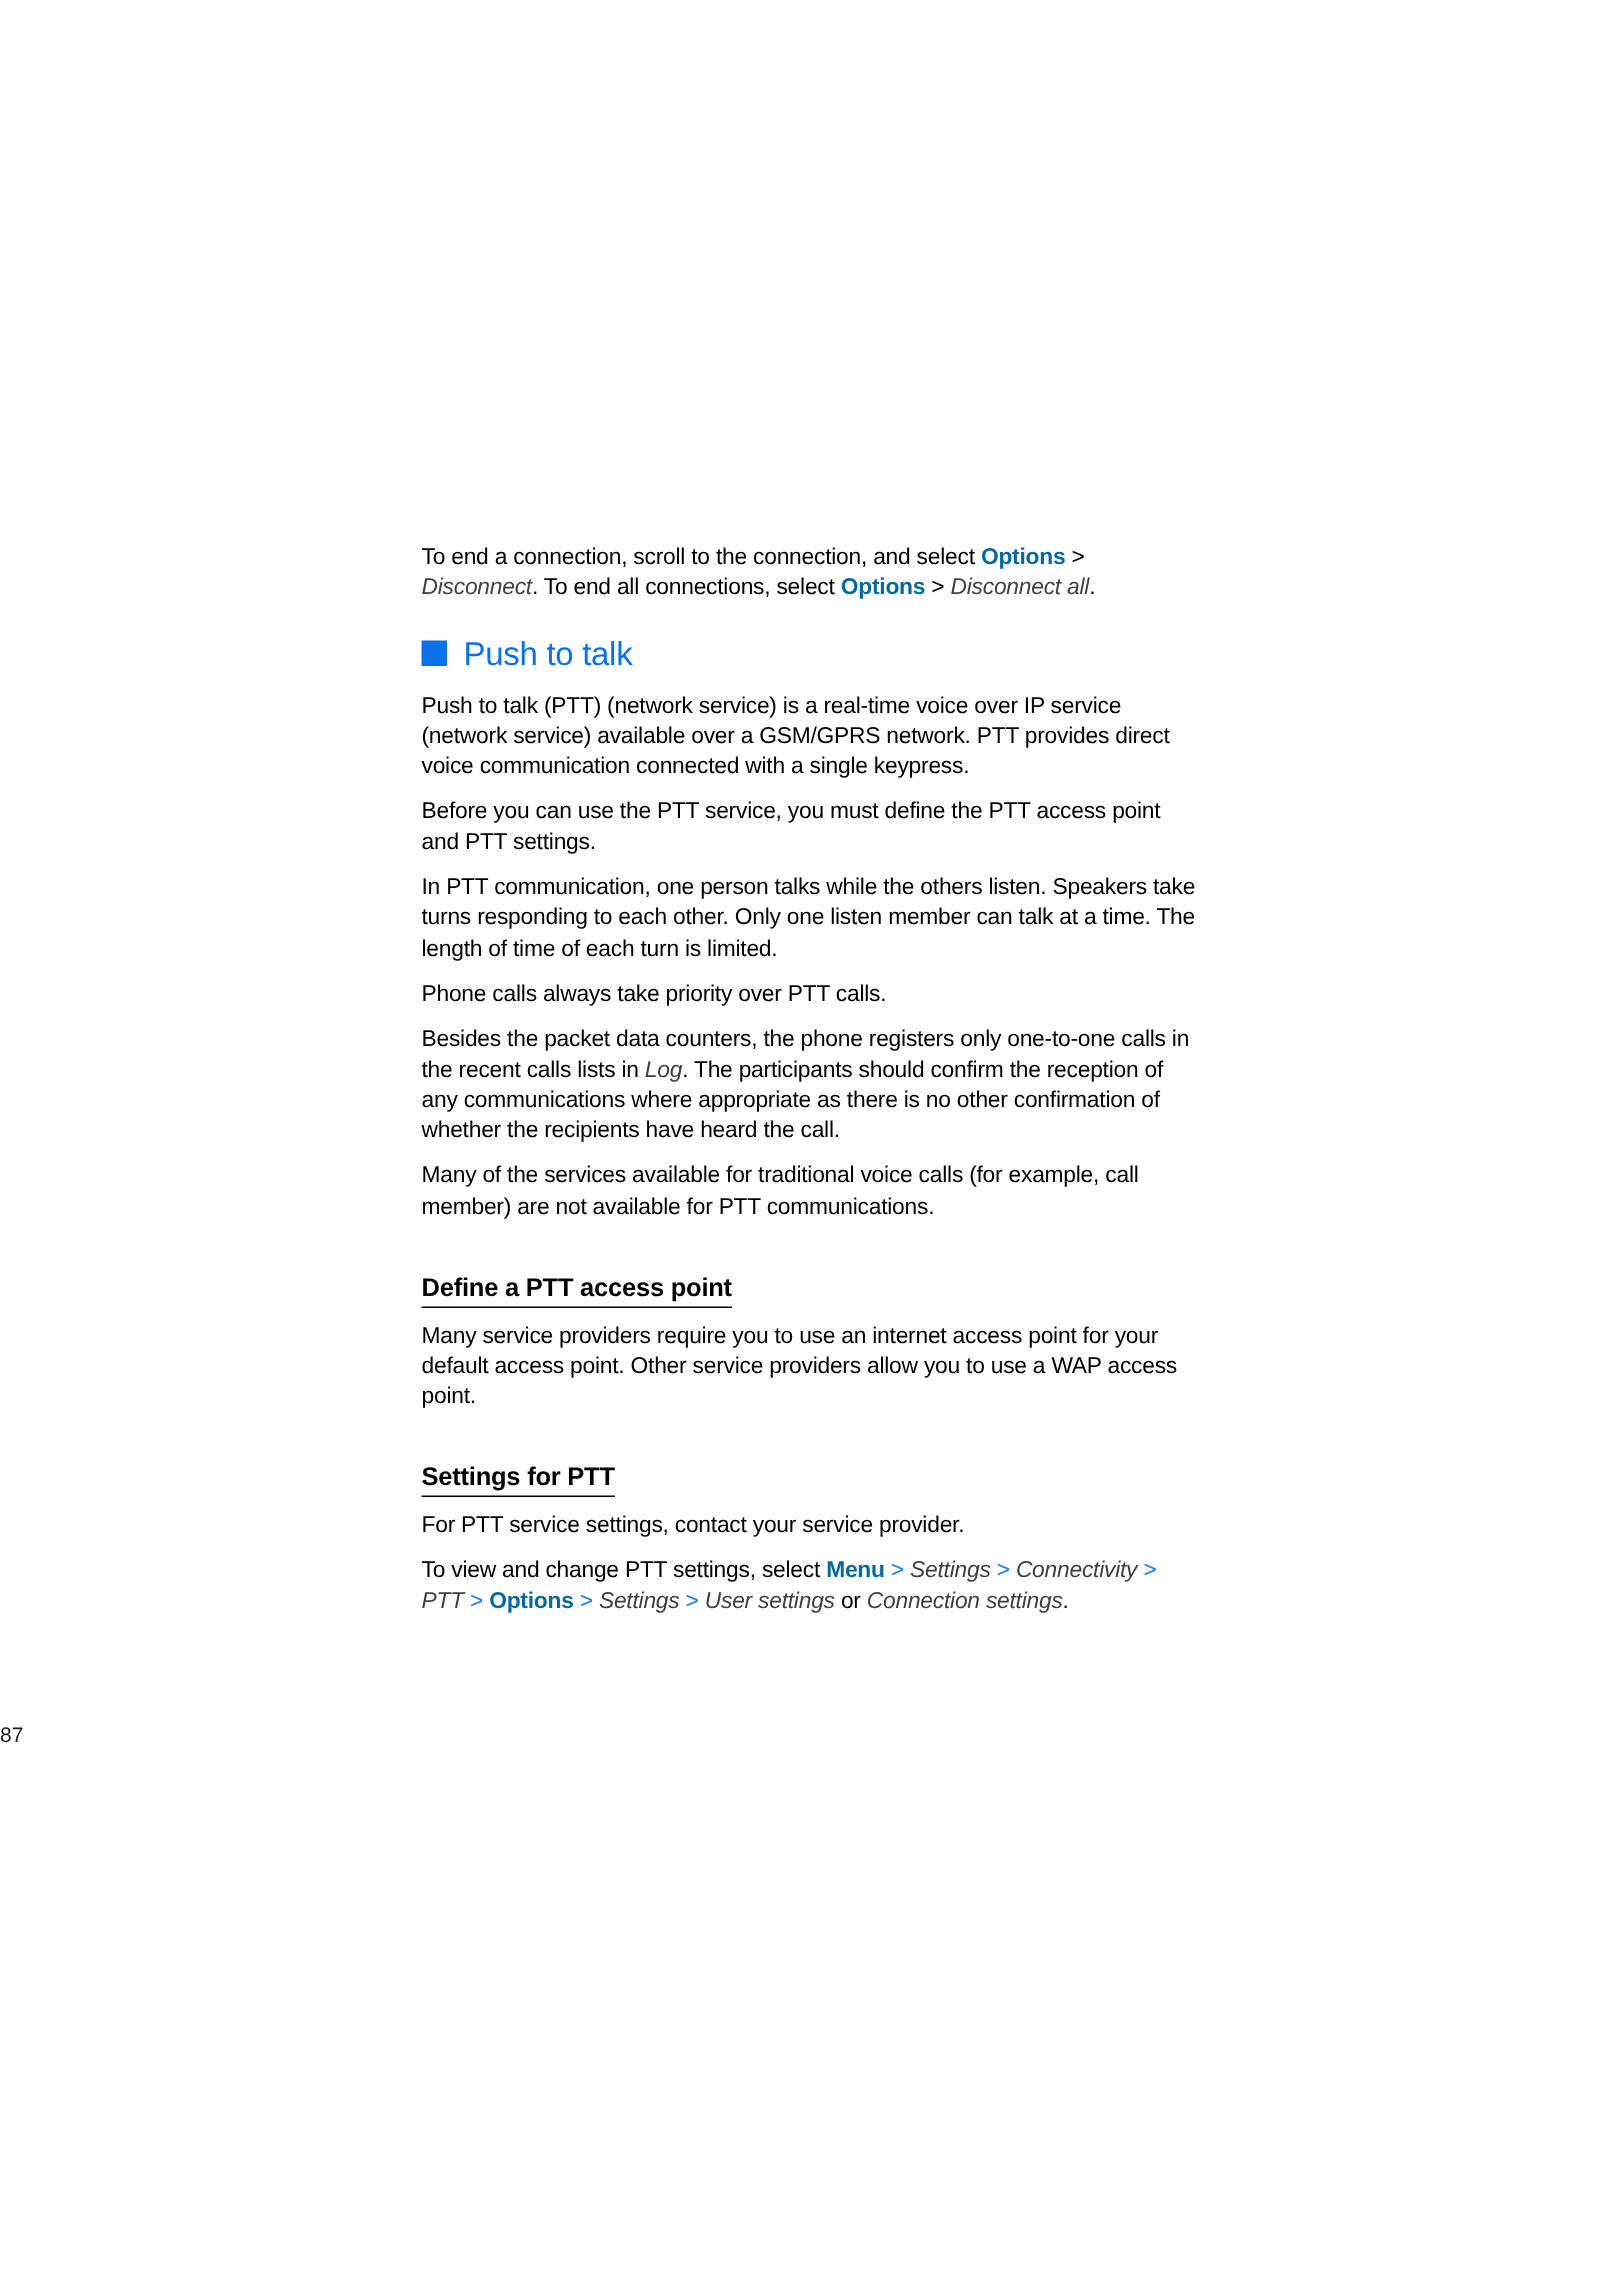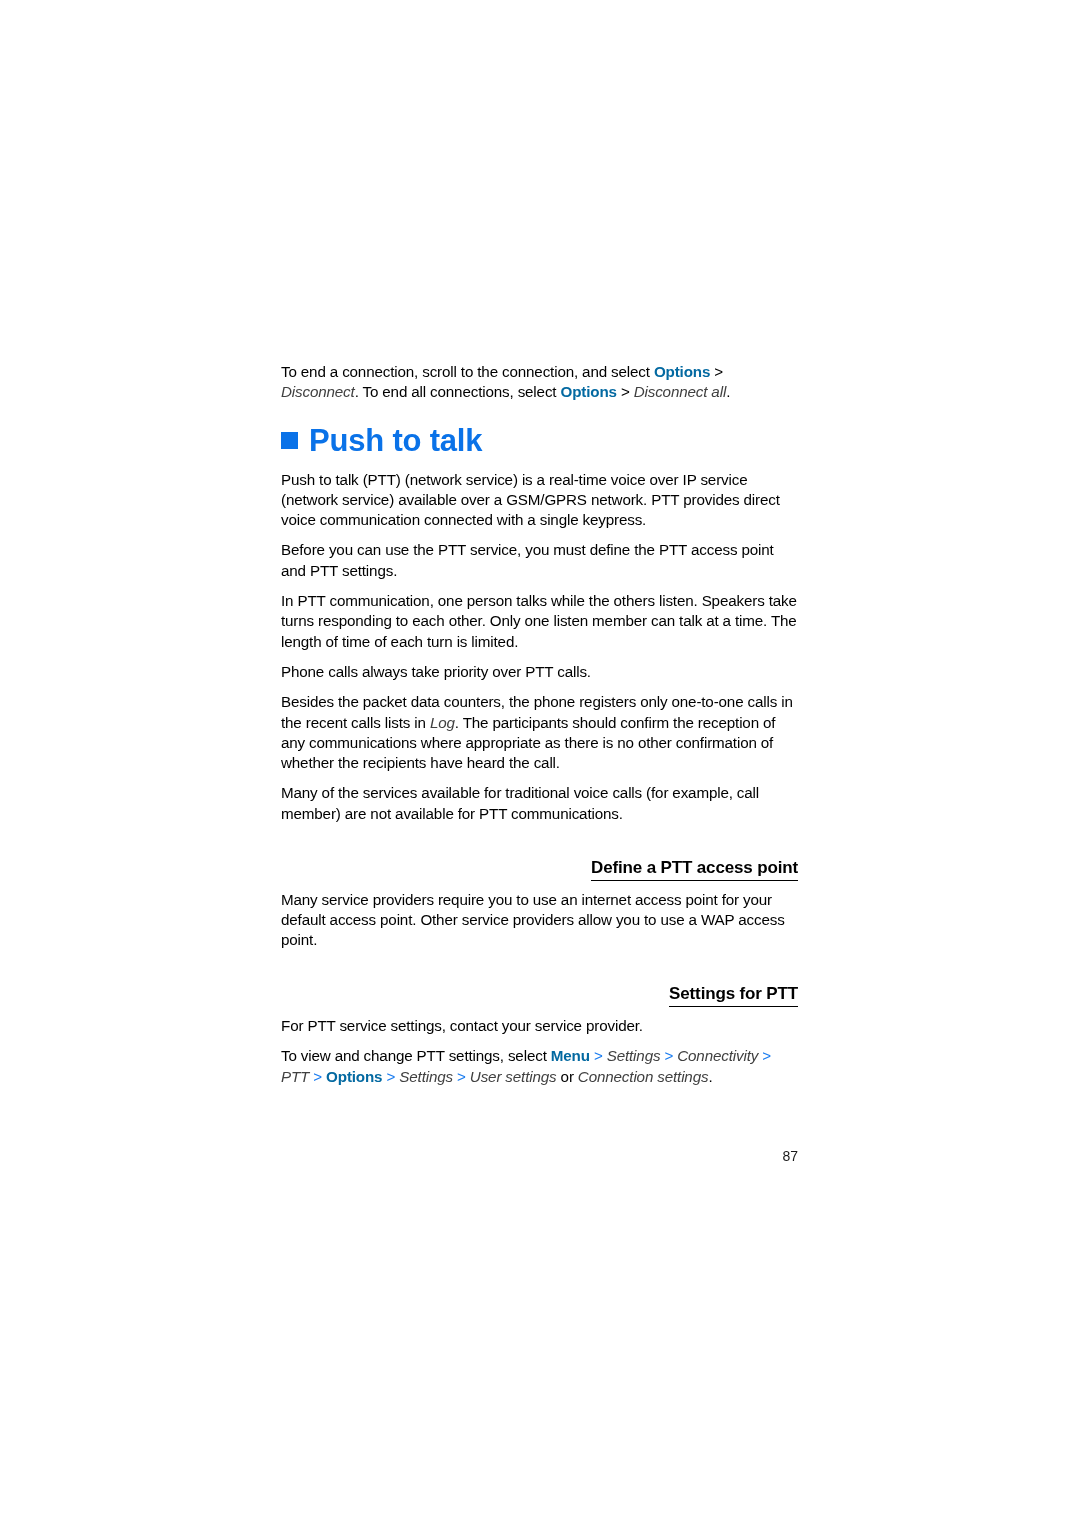--- a/index.html
+++ b/index.html
@@ -40,40 +40,40 @@
     gap: 11px;
   }
   .chapter-bullet {
     width: 17px;
     height: 17px;
     background: #0a72e8;
     flex: 0 0 auto;
     display: block;
   }
   .chapter-title {
-    font-size: 31px;
-    font-weight: bold;
+    font-size: 22px;
+    font-weight: normal;
     color: #0a72e8;
     letter-spacing: -0.2px;
     line-height: 1;
   }
 
   
   .sub-heading {
     margin: 24px 0 9px 0;
     font-size: 17px;
     font-weight: bold;
     color: #000000;
     letter-spacing: -0.15px;
     display: inline-block;
     border-bottom: 1.6px solid #000000;
     padding-bottom: 2px;
     line-height: 1.15;
   }
-  .sub-heading-wrap { line-height: 0; text-align: right; }
+  .sub-heading-wrap { line-height: 0; }
 
   
   .ui-bold {
     color: #0369a1;
     font-weight: bold;
   }
   .ui-italic {
     color: #404040;
     font-style: italic;
   }
@@ -83,21 +83,21 @@
   .sep-black {
     color: #000000;
   }
 
   
   .page-number {
     position: absolute;
     left: 0;
     top: 1148px;
     width: 798px;
-    text-align: right;
+    text-align: left;
     font-size: 14px;
     color: #1a1a1a;
     letter-spacing: 0px;
   }
 </style>
 </head>
 <body>
 
 <div class="page">
 

